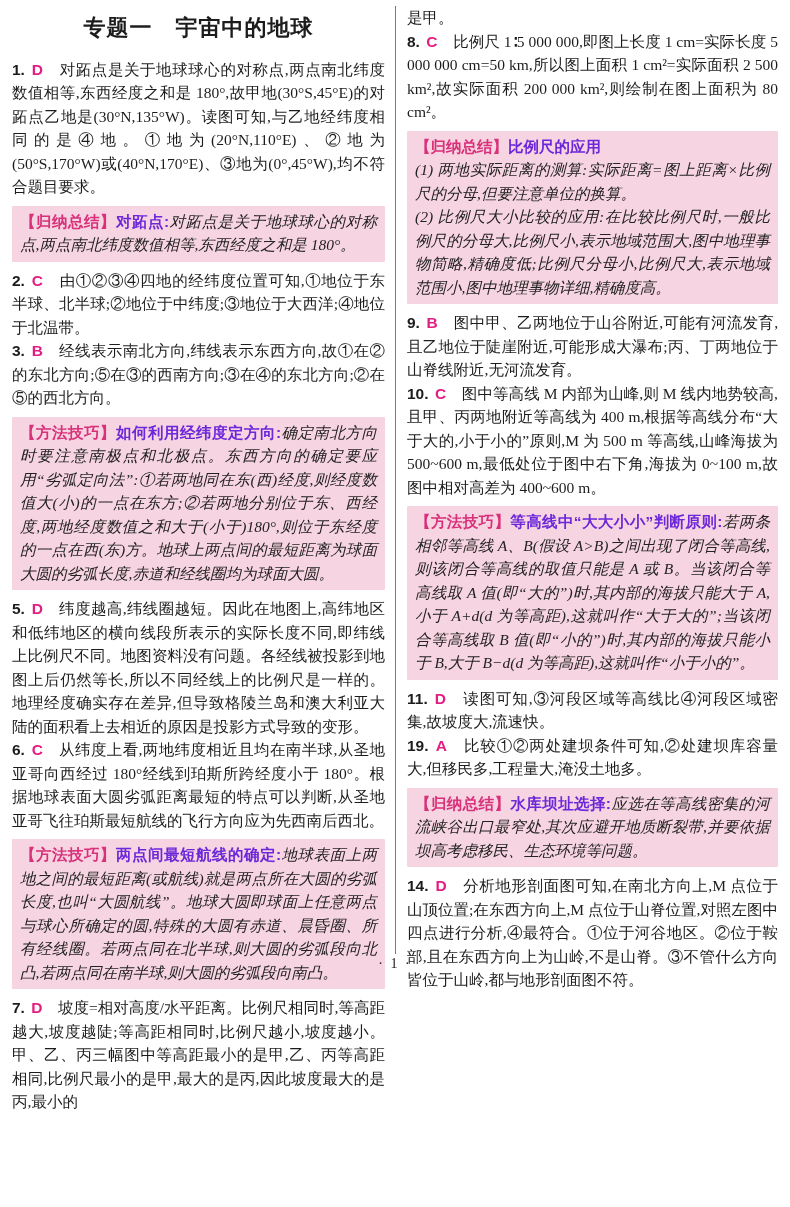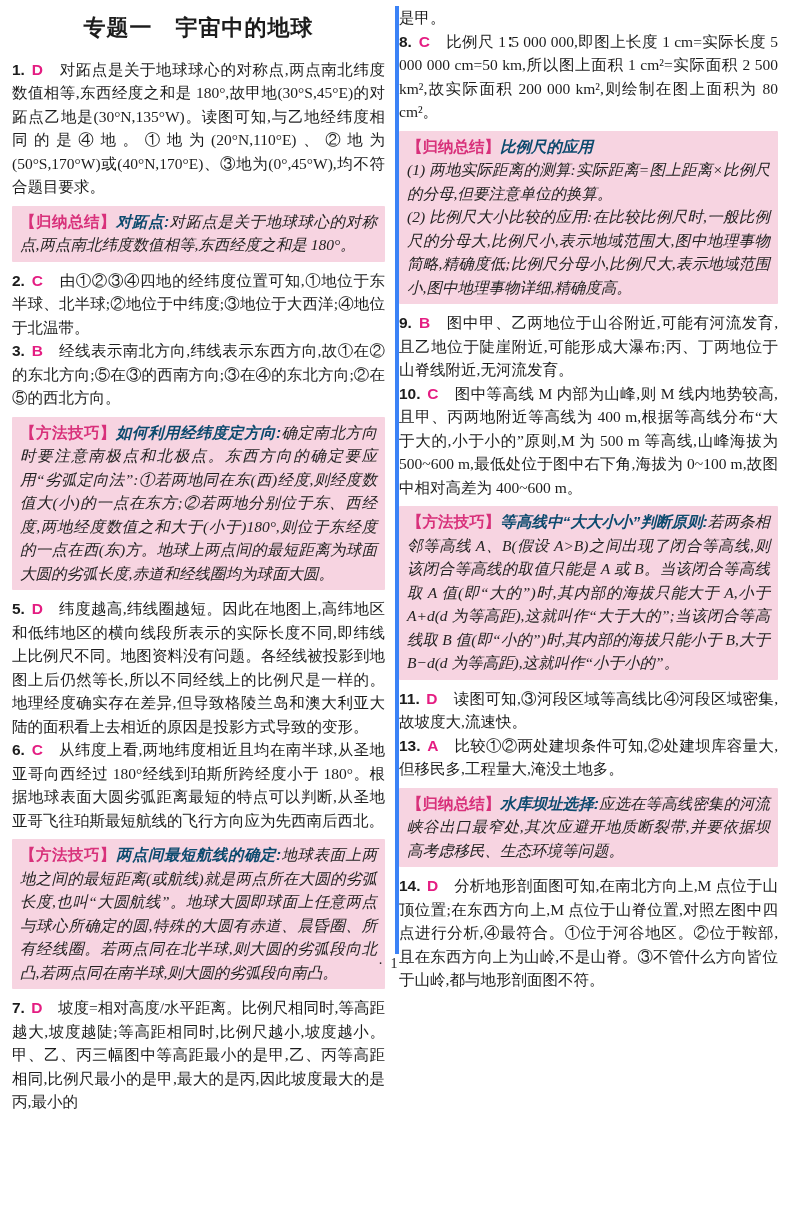--- a/index.html
+++ b/index.html
@@ -26,21 +26,21 @@
     display:flex;
     height:100%;
   }
   .col{
     width:50%;
     font-size:15.5px;
     line-height:23.5px;
     text-align:justify;
   }
   .col-left{padding-right:10px;}
-  .col-right{border-left:4px solid #3b82f6;padding-left:0;}
+  .col-right{border-left:1px solid #3b82f6;padding-left:11px;}
   h1.title{
     font-family:"Liberation Sans","DejaVu Sans",sans-serif;
     font-weight:bold;
     font-size:22px;
     text-align:center;
     letter-spacing:1px;
     margin:10px 0 18px 0;
   }
   h2.subtitle{
     font-family:"Liberation Sans","DejaVu Sans",sans-serif;
@@ -70,22 +70,21 @@
     border-radius:1px;
   }
   .blabel{
     font-family:"Liberation Sans","DejaVu Sans",sans-serif;
     font-weight:bold;
     color:var(--box-label);
   }
   .btitle{
     font-family:"Liberation Sans","DejaVu Sans",sans-serif;
     font-weight:bold;
-    color:#0c4a6e;
-    font-style:italic;
+    color:#6d28d9;
   }
   .bbody{
     font-style:italic;
     color:#222;
   }
   p.bpara{margin:0;}
   .footer{
     position:absolute;
     bottom:8px;left:0;
     width:100%;
@@ -128,21 +127,21 @@
             <p class="boxline"><span class="blabel">【归纳总结】</span><span class="btitle">比例尺的应用</span></p>
             <p class="bbody bpara">(1) 两地实际距离的测算:实际距离=图上距离×比例尺的分母,但要注意单位的换算。</p>
             <p class="bbody bpara">(2) 比例尺大小比较的应用:在比较比例尺时,一般比例尺的分母大,比例尺小,表示地域范围大,图中地理事物简略,精确度低;比例尺分母小,比例尺大,表示地域范围小,图中地理事物详细,精确度高。</p>
           </div>
           <p class="answer"><span class="num">9. </span><span class="letter">B</span><span class="atext">　图中甲、乙两地位于山谷附近,可能有河流发育,且乙地位于陡崖附近,可能形成大瀑布;丙、丁两地位于山脊线附近,无河流发育。</span></p>
           <p class="answer"><span class="num">10. </span><span class="letter">C</span><span class="atext">　图中等高线 M 内部为山峰,则 M 线内地势较高,且甲、丙两地附近等高线为 400 m,根据等高线分布“大于大的,小于小的”原则,M 为 500 m 等高线,山峰海拔为 500~600 m,最低处位于图中右下角,海拔为 0~100 m,故图中相对高差为 400~600 m。</span></p>
           <div class="pinkbox">
             <p class="boxline"><span class="blabel">【方法技巧】</span><span class="btitle">等高线中“大大小小”判断原则:</span><span class="bbody">若两条相邻等高线 A、B(假设 A&gt;B)之间出现了闭合等高线,则该闭合等高线的取值只能是 A 或 B。当该闭合等高线取 A 值(即“大的”)时,其内部的海拔只能大于 A,小于 A+d(d 为等高距),这就叫作“大于大的”;当该闭合等高线取 B 值(即“小的”)时,其内部的海拔只能小于 B,大于 B−d(d 为等高距),这就叫作“小于小的”。</span></p>
           </div>
           <p class="answer"><span class="num">11. </span><span class="letter">D</span><span class="atext">　读图可知,③河段区域等高线比④河段区域密集,故坡度大,流速快。</span></p>
-          <p class="answer"><span class="num">13. </span><span class="letter">A</span><span class="atext">　比较①②两处建坝条件可知,②处建坝库容量大,但移民多,工程量大,淹没土地多。</span></p>
+          <p class="answer"><span class="num">19. </span><span class="letter">A</span><span class="atext">　比较①②两处建坝条件可知,②处建坝库容量大,但移民多,工程量大,淹没土地多。</span></p>
           <div class="pinkbox">
             <p class="boxline"><span class="blabel">【归纳总结】</span><span class="btitle">水库坝址选择:</span><span class="bbody">应选在等高线密集的河流峡谷出口最窄处,其次应避开地质断裂带,并要依据坝高考虑移民、生态环境等问题。</span></p>
           </div>
           <p class="answer"><span class="num">14. </span><span class="letter">D</span><span class="atext">　分析地形剖面图可知,在南北方向上,M 点位于山顶位置;在东西方向上,M 点位于山脊位置,对照左图中四点进行分析,④最符合。①位于河谷地区。②位于鞍部,且在东西方向上为山岭,不是山脊。③不管什么方向皆位于山岭,都与地形剖面图不符。</span></p>
         </div>
     </div>
   </div>
   <div class="footer">· 1 ·</div>
 </div>
 

